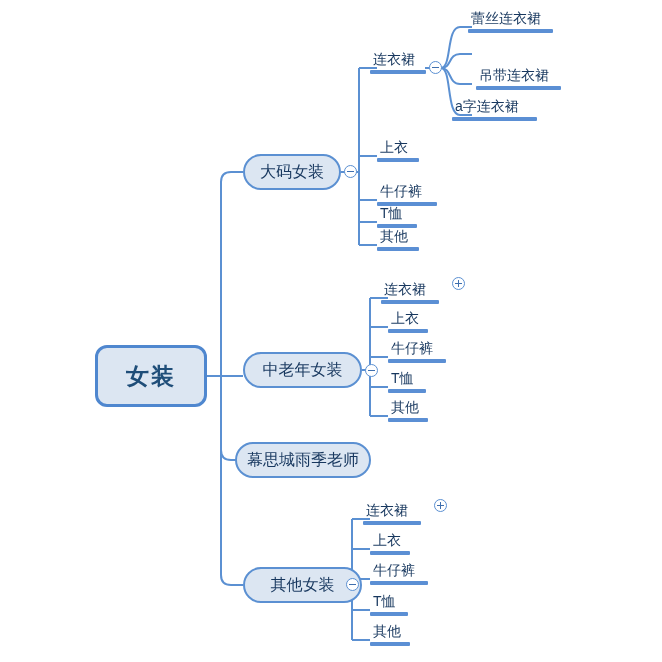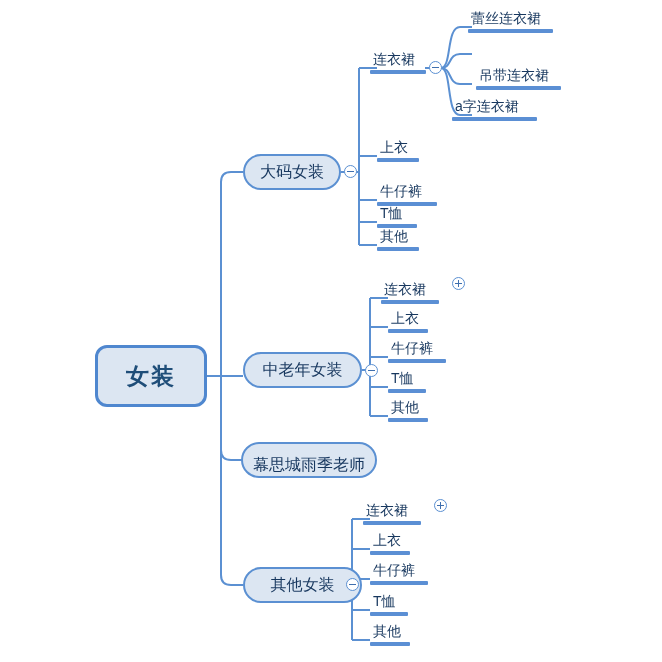--- a/index.html
+++ b/index.html
@@ -126,21 +126,21 @@
   <div class="l2-node" style="left:243px;top:154px;width:98px;">
     <span>大码女装</span>
   </div>
   <div class="toggle" style="left:344px;top:165px;"></div>
 
   <div class="l2-node" style="left:243px;top:352px;width:119px;">
     <span>中老年女装</span>
   </div>
   <div class="toggle" style="left:365px;top:364px;"></div>
 
-  <div class="l2-node" style="left:241px;top:442px;width:136px;align-items:flex-end;">
+  <div class="l2-node" style="left:235px;top:442px;width:136px;">
     <span>幕思城雨季老师</span>
   </div>
 
   <div class="l2-node" style="left:243px;top:567px;width:119px;">
     <span>其他女装</span>
   </div>
   <div class="toggle" style="left:346px;top:578px;"></div>
 
   <div class="item" style="left:370px;top:50px;width:56px;">
     <span class="lbl">连衣裙</span>

